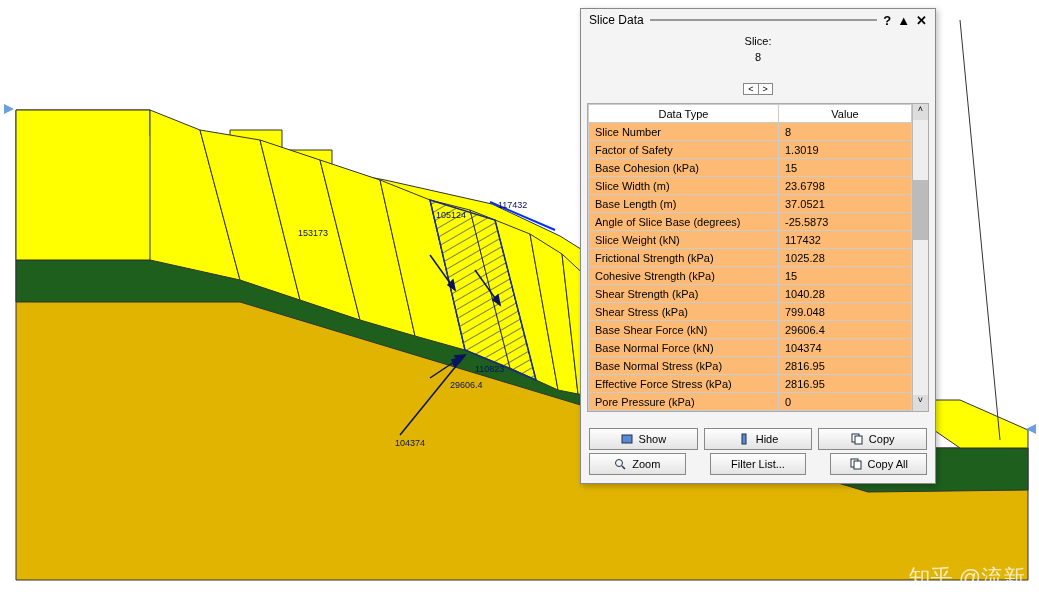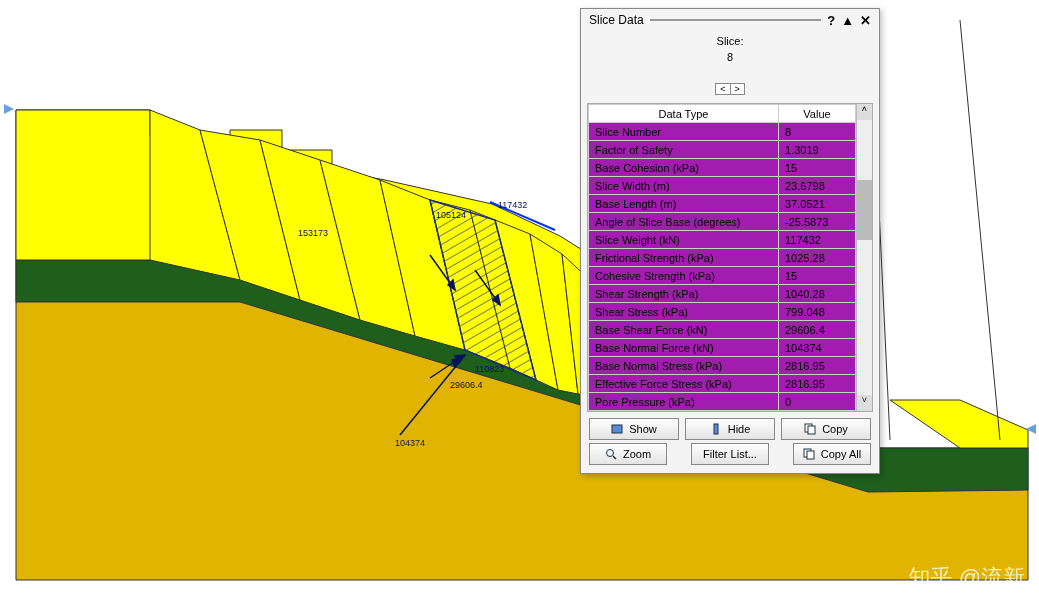--- a/index.html
+++ b/index.html
@@ -18,21 +18,21 @@
   }
   .annotation {
     position: absolute;
     font-size: 9px;
     color: #0a145c;
   }
   .panel {
     position: absolute;
     left: 580px;
     top: 8px;
-    width: 300px;
+    width: 356px;
     background: #f4f4f4;
     border: 1px solid #888;
     box-shadow: 2px 2px 6px rgba(0,0,0,0.25);
   }
   .panel-title {
     display: flex;
     align-items: center;
     padding: 4px 8px;
     font-size: 12px;
   }
@@ -58,21 +58,21 @@
   .stepper span {
     padding: 0 4px;
     font-size: 9px;
     cursor: pointer;
     border-right: 1px solid #888;
     background:#fff;
   }
   .stepper span:last-child { border-right: none; }
   .table-wrap {
     margin: 0 6px;
-    background: #a21caf;
+    background: #fdba74;
     border: 1px solid #aaa;
     display: flex;
   }
   .tbl { flex: 1; border-collapse: collapse; width: 100%; }
   .tbl th, .tbl td {
     border: 1px solid #ccc;
     padding: 2px 6px;
     text-align: left;
     font-size: 11px;
     height: 18px;
@@ -87,21 +87,21 @@
     border-left: 1px solid #bbb;
     display: flex;
     flex-direction: column;
   }
   .vscroll .arrow { height: 16px; text-align: center; font-size: 9px; background:#ddd; }
   .vscroll .thumb { flex: 0 0 60px; margin-top: 60px; background: #bbb; }
   .vscroll .track { flex: 1; }
   .btn-row {
     display: flex;
     gap: 6px;
-    padding: 6px 8px 3px 8px;
+    padding: 16px 8px 3px 8px;
   }
   .btn-row + .btn-row { padding-top: 0; padding-bottom: 8px; gap: 24px; }
   .btn {
     flex: 1;
     height: 22px;
     border: 1px solid #888;
     background: linear-gradient(#fefefe, #e4e4e4);
     font-size: 11px;
     display: flex;
     align-items: center;

